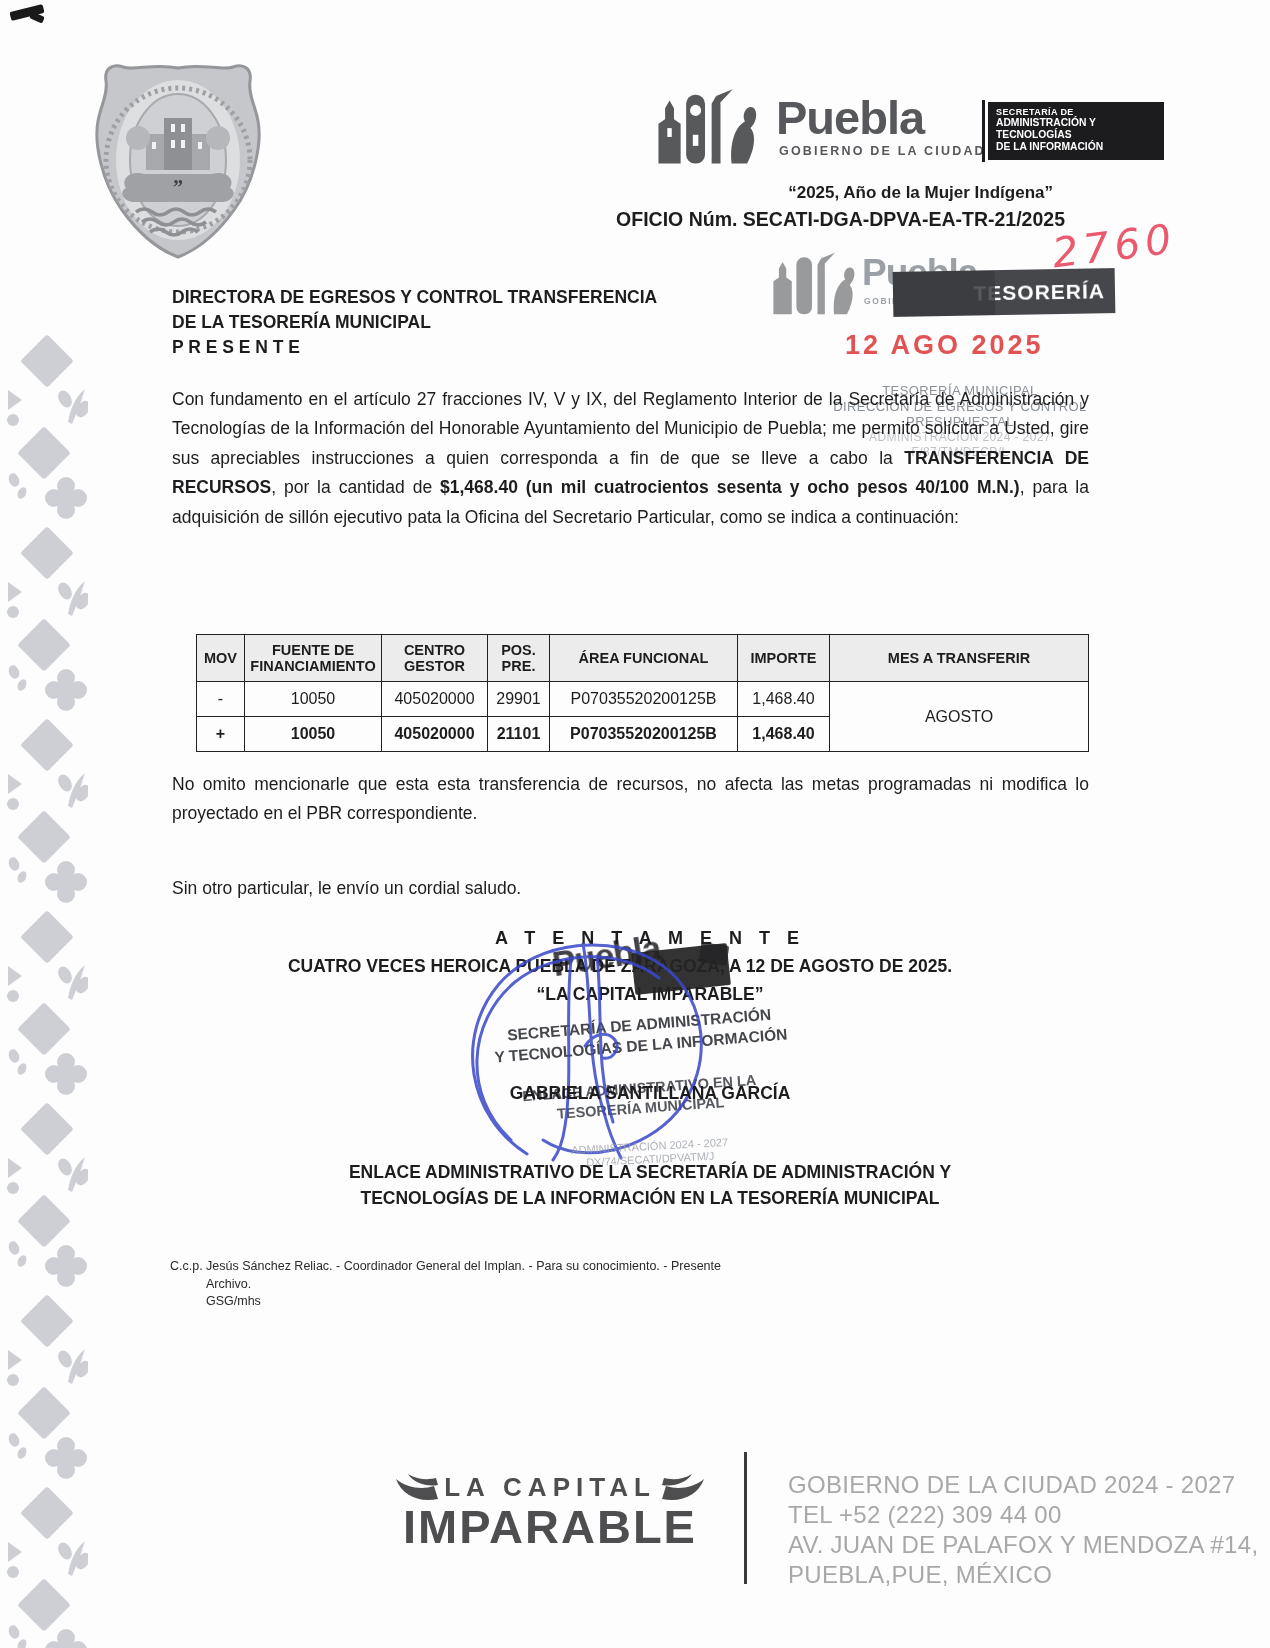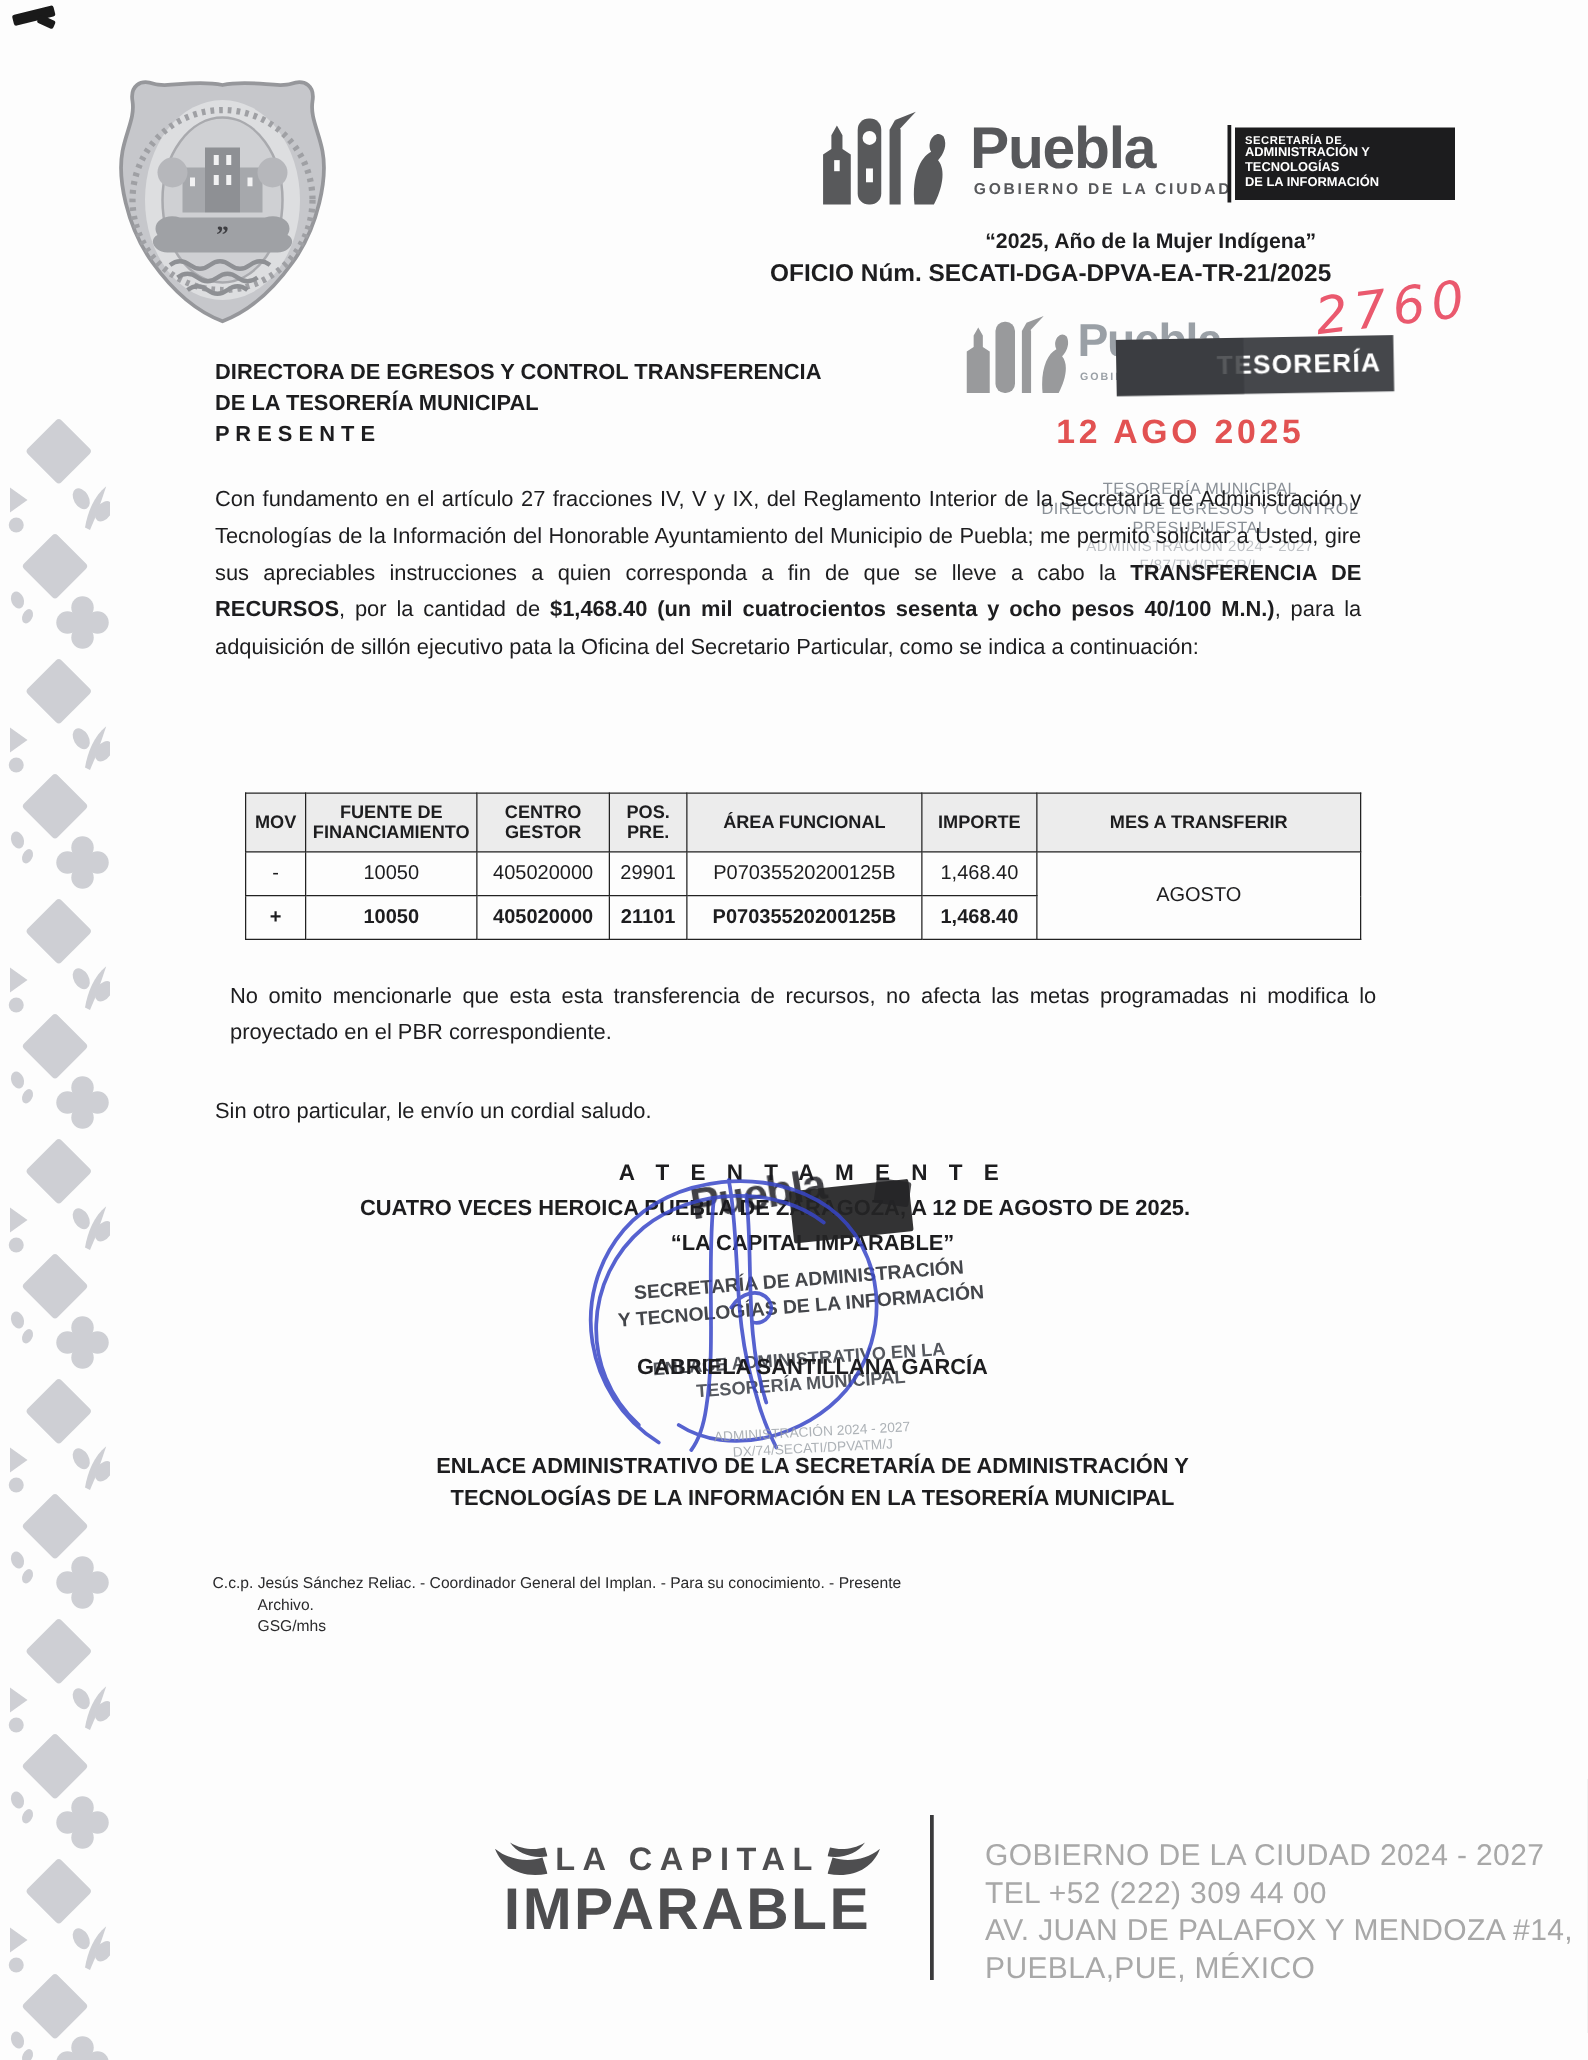--- a/index.html
+++ b/index.html
@@ -214,21 +214,21 @@
         <td>+</td>
         <td>10050</td>
         <td>405020000</td>
         <td>21101</td>
         <td>P07035520200125B</td>
         <td>1,468.40</td>
       </tr>
     </tbody>
   </table>
 
-  <p class="abs para" style="left:172px;top:770px;margin:12px;">No omito mencionarle que esta esta transferencia de recursos, no afecta las metas programadas ni modifica lo proyectado en el PBR correspondiente.</p>
+  <p class="abs para" style="left:172px;top:770px;margin:0;">No omito mencionarle que esta esta transferencia de recursos, no afecta las metas programadas ni modifica lo proyectado en el PBR correspondiente.</p>
   <p class="abs para" style="left:172px;top:874px;margin:0;text-align:left;">Sin otro particular, le envío un cordial saludo.</p>
 
   <div class="abs center-block atent" style="left:180px;top:928px;">A T E N T A M E N T E</div>
   <div class="abs center-block cityline" style="left:150px;top:956px;">CUATRO VECES HEROICA PUEBLA DE ZARAGOZA, A 12 DE AGOSTO DE 2025.</div>
   <div class="abs center-block cityline" style="left:180px;top:984px;">“LA CAPITAL IMPARABLE”</div>
 
   <div class="abs stamp-word2" style="left:552px;top:936px;">Puebla</div>
   <div class="abs stamp-blob" style="left:633px;top:948px;width:96px;height:42px;"></div>
   <div class="abs stamp-blob" style="left:700px;top:944px;width:28px;height:20px;transform:rotate(8deg);opacity:.8;"></div>
 

